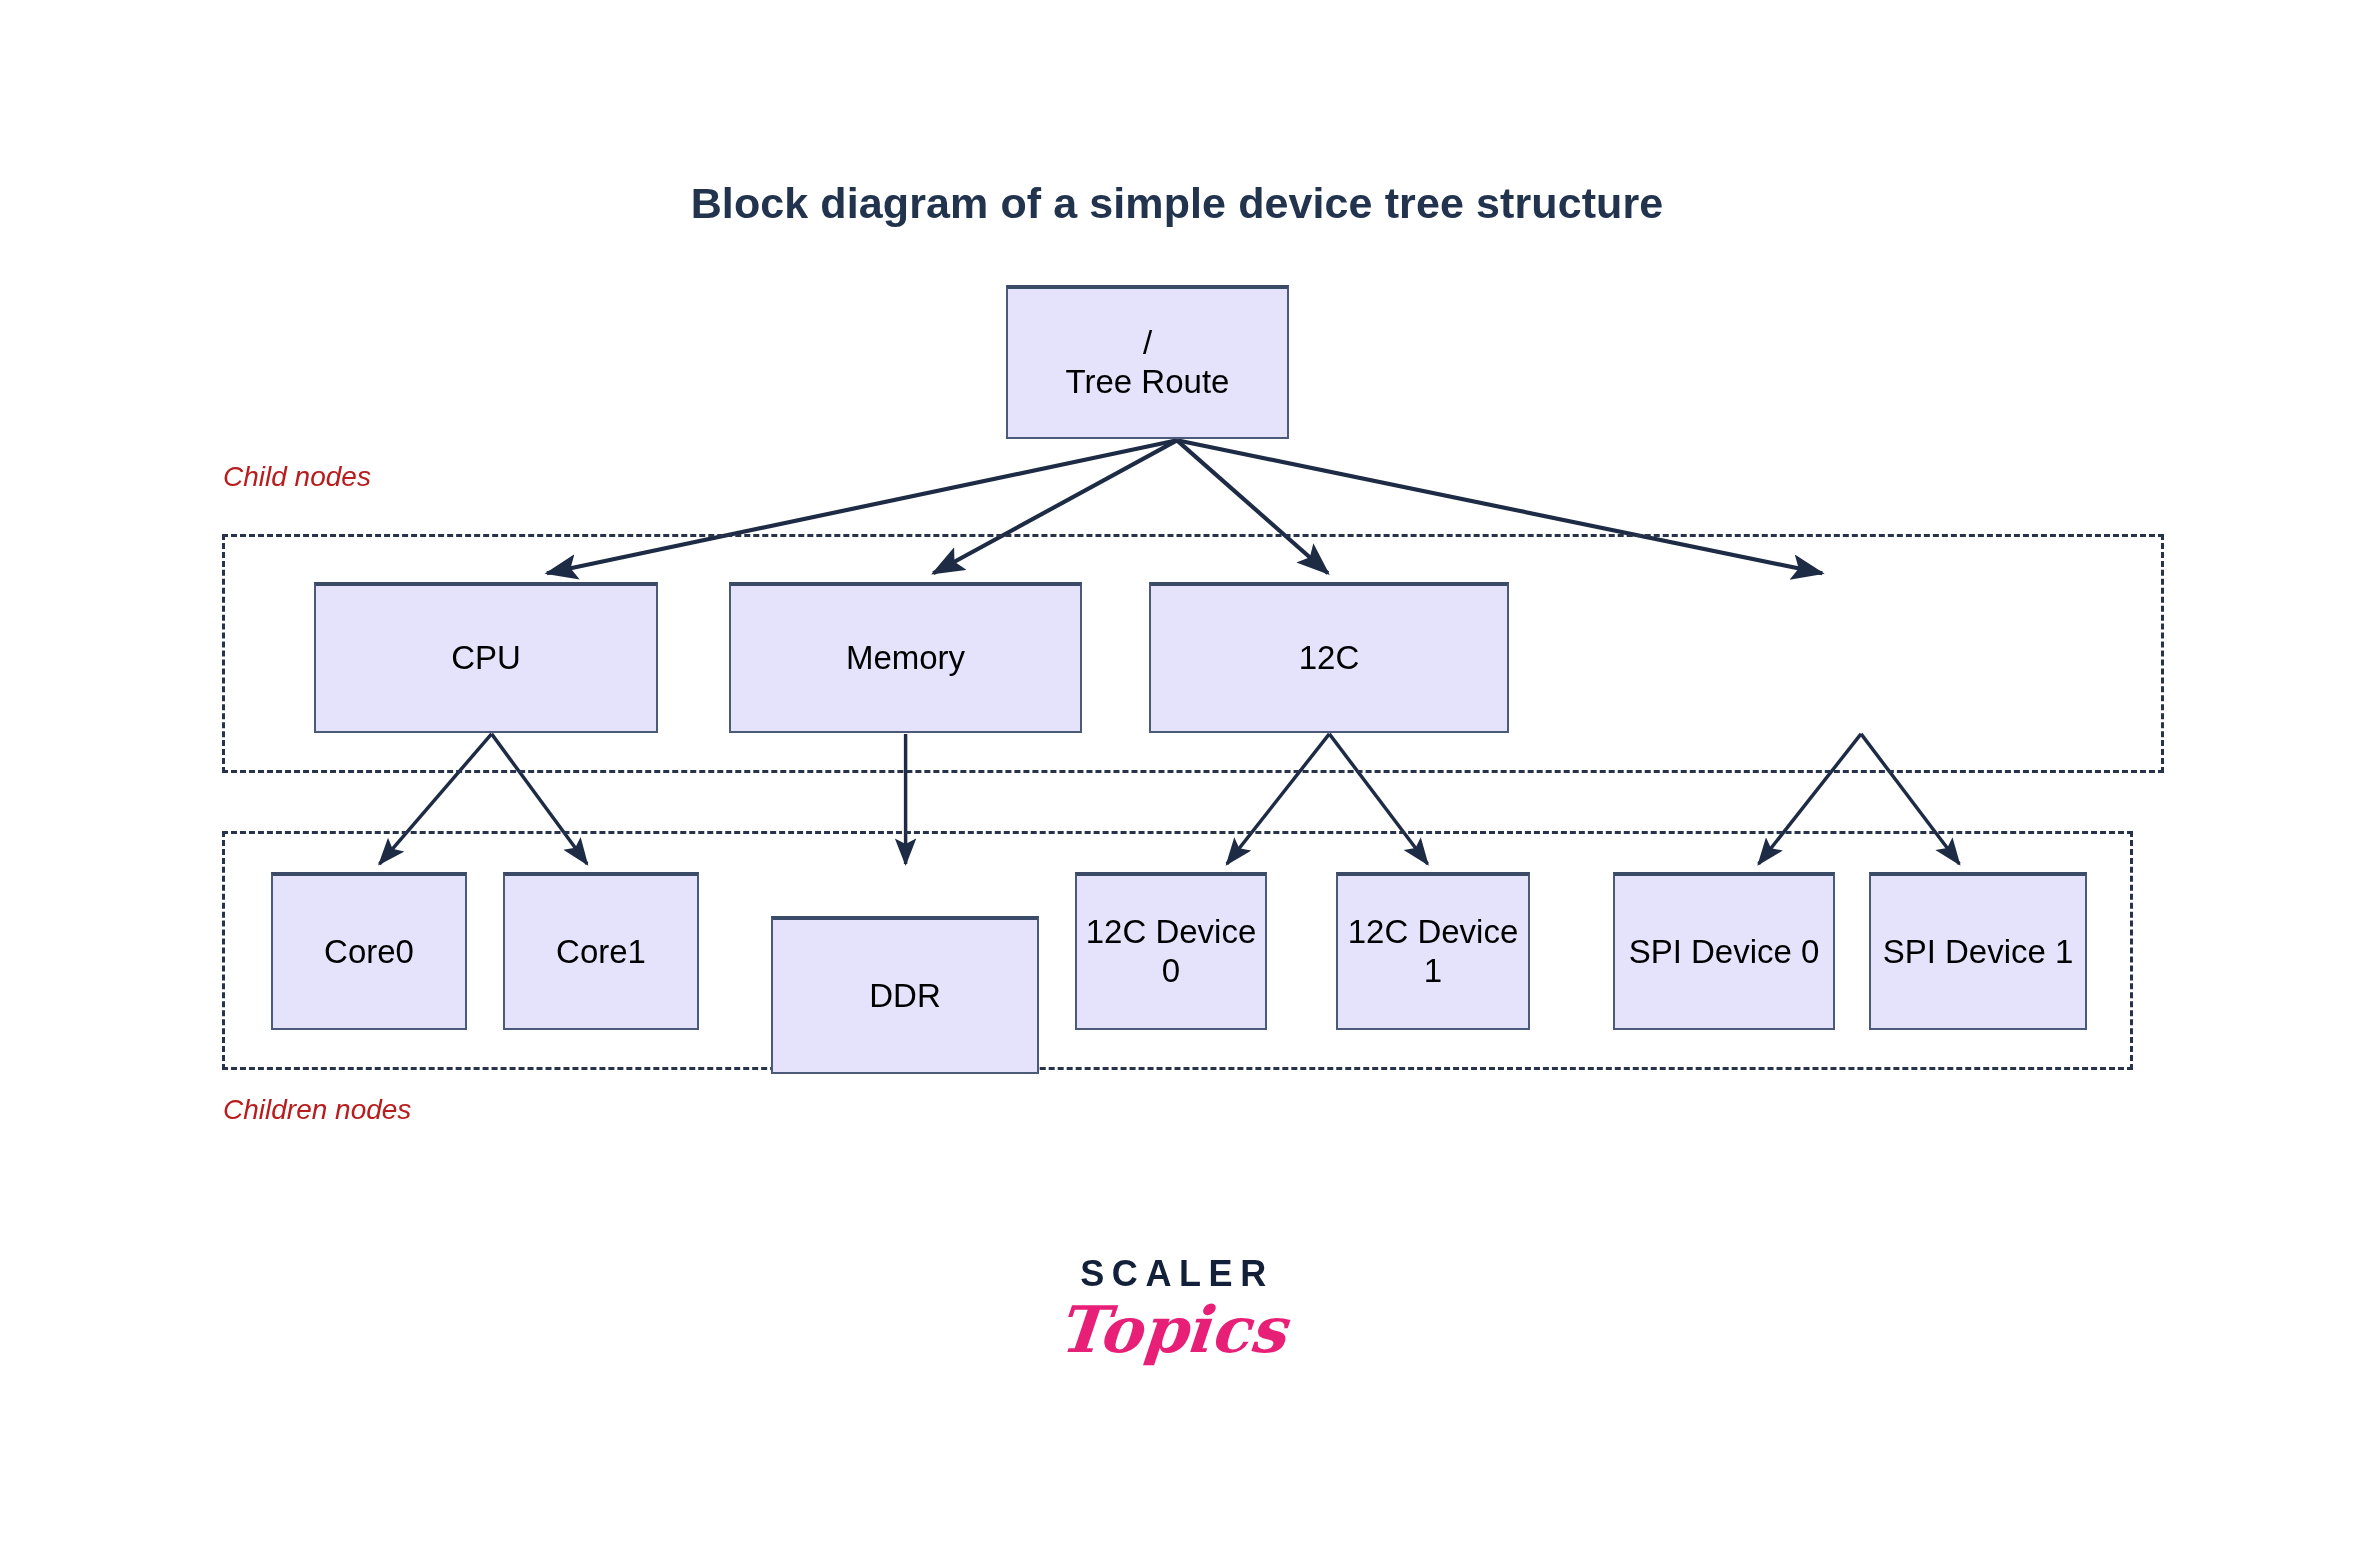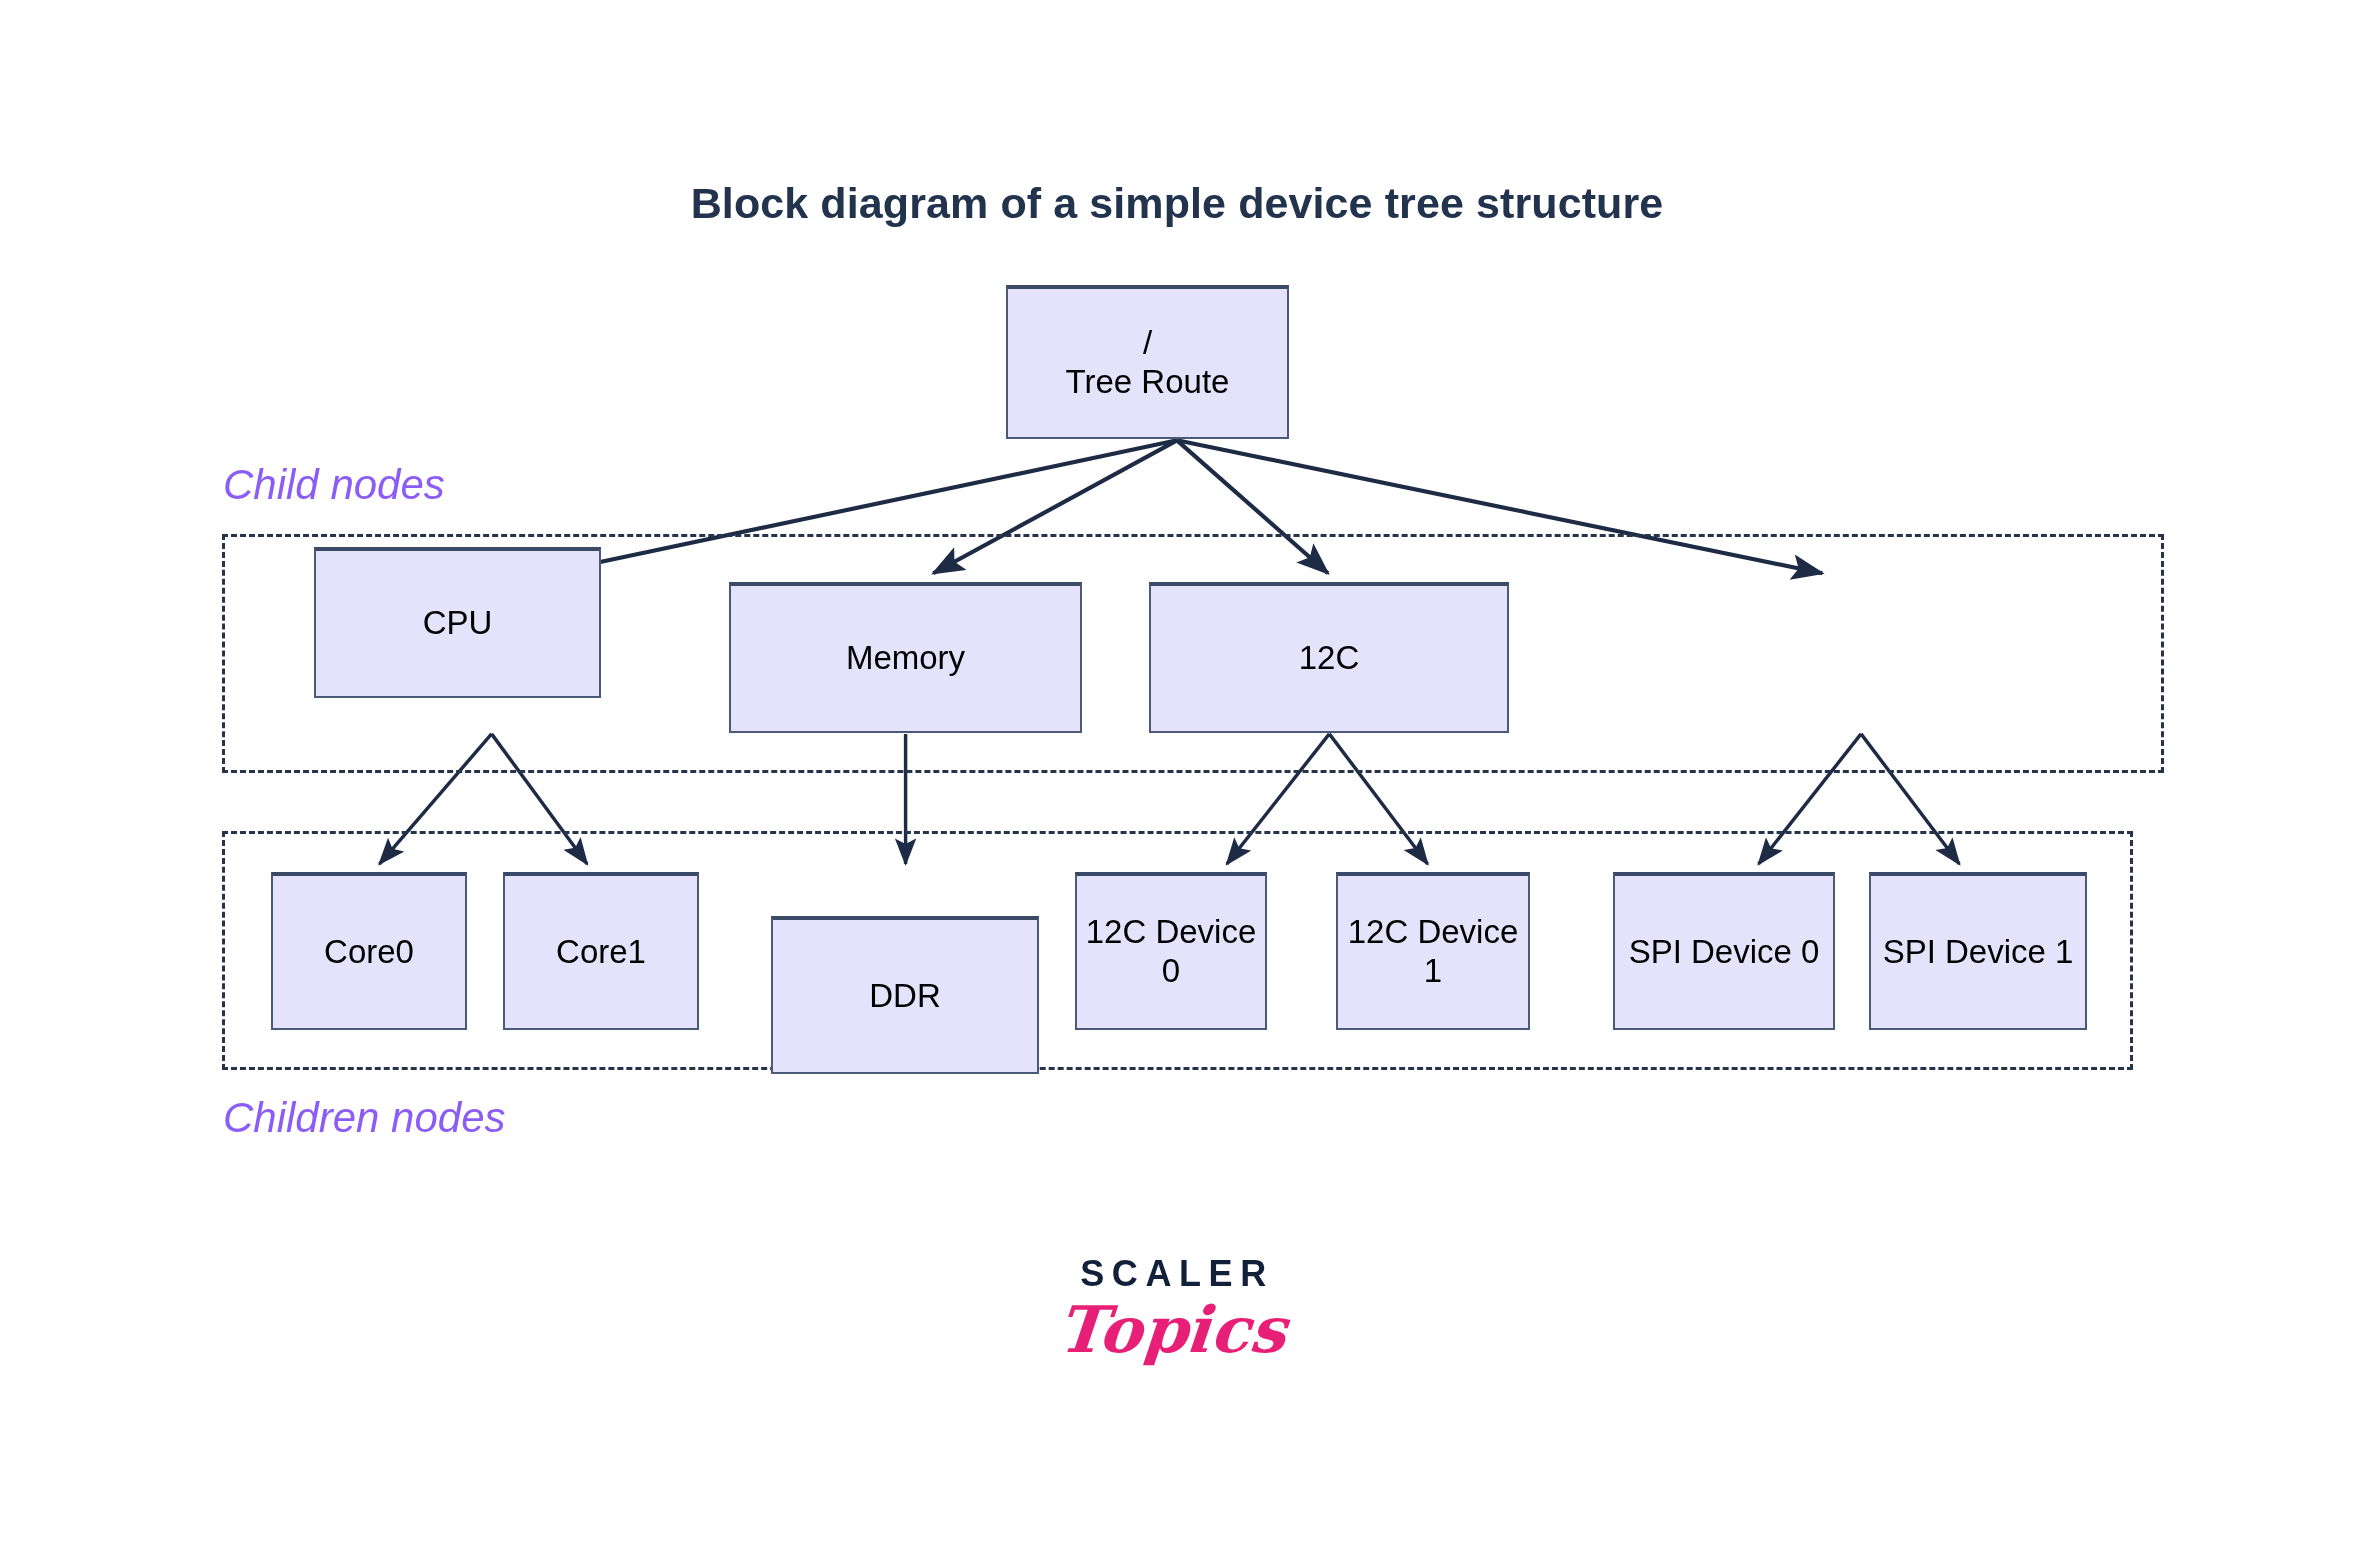--- a/index.html
+++ b/index.html
@@ -67,23 +67,23 @@
     padding: 2.8px 5.5px;
   }
   .node.root {
     font-size: 33px;
     white-space: pre-line;
   }
 
   
   .annot {
     position: absolute;
-    font-size: 42px;
+    font-size: 28px;
     font-style: italic;
-    color: #8b5cf6;
+    color: #b91c1c;
     white-space: nowrap;
   }
 
   
   #logo {
     position: absolute;
     left: 0;
     top: 1253px;
     width: 2354px;
     text-align: center;
@@ -138,21 +138,21 @@
 
   <div class="group-frame" style="left:222px; top:534px; width:1942px; height:239px;"></div>
   <div class="group-frame" style="left:222px; top:831px; width:1911px; height:239px;"></div>
 
   <div class="annot" style="left:223px; top:461px;">Child nodes</div>
   <div class="annot" style="left:223px; top:1094px;">Children nodes</div>
 
   <div class="node root" style="left:1006px; top:285px; width:283px; height:154px;">/
 Tree Route</div>
 
-  <div class="node" style="left:314px; top:547px; width:287px; height:151px;text-align:right;">CPU</div>
+  <div class="node" style="left:314px; top:582px; width:344px; height:151px;text-align:right;">CPU</div>
   <div class="node" style="left:729px; top:582px; width:353px; height:151px;">Memory</div>
   <div class="node" style="left:1149px; top:582px; width:360px; height:151px;">12C</div>
 
   <div class="node" style="left:271px; top:872px; width:196px; height:158px;">Core0</div>
   <div class="node" style="left:503px; top:872px; width:196px; height:158px;">Core1</div>
   <div class="node" style="left:771px; top:872px; width:268px; height:158px;margin-top:44px;">DDR</div>
   <div class="node" style="left:1075px; top:872px; width:192px; height:158px;">12C Device 0</div>
   <div class="node" style="left:1336px; top:872px; width:194px; height:158px;">12C Device 1</div>
   <div class="node" style="left:1613px; top:872px; width:222px; height:158px;">SPI Device 0</div>
   <div class="node" style="left:1869px; top:872px; width:218px; height:158px;">SPI Device 1</div>

